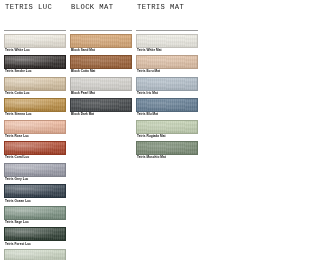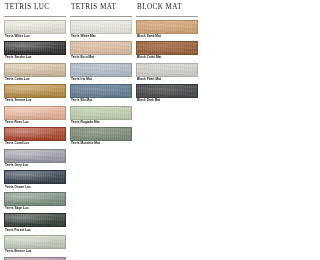--- a/index.html
+++ b/index.html
@@ -26,25 +26,25 @@
     background: #ffffff;
   }
   .column {
     width: 66px;
     box-sizing: border-box;
     padding: 0 2px;
     display: flex;
     flex-direction: column;
   }
   .col-header {
-    font-family: Liberation Serif, serif;
+    font-family: Liberation Mono, monospace;
     font-size: 7.2px;
     letter-spacing: 0.4px;
     color: #1b1b1b;
-    padding: 1px 0 5px 1px;
+    padding: 1px 0 19px 1px;
     border-bottom: 0.6px solid #9a9a9a;
     margin-bottom: 2.5px;
     white-space: nowrap;
     overflow: hidden;
   }
   .swatch-block {
     margin-bottom: 2.5px;
   }
   .swatch {
     width: 100%;
@@ -170,88 +170,88 @@
         <div class="swatch-label">Tetris Breeze Luc</div>
       </div>
       <div class="swatch-block">
         <div class="swatch" style="background: rgb(179, 148, 166);">
           <span class="grain"></span>
           <span class="sheen"></span>
         </div>
       </div>
     </div>
     <div class="column">
-      <div class="col-header">TETRIS MAT</div>
-      <div class="swatch-block">
-        <div class="swatch matte" style="background: rgb(238, 236, 228);">
-          <span class="grain"></span>
-          <span class="sheen"></span>
-        </div>
-        <div class="swatch-label">Tetris White Mat</div>
-      </div>
-      <div class="swatch-block">
-        <div class="swatch matte" style="background: rgb(226, 194, 168);">
-          <span class="grain"></span>
-          <span class="sheen"></span>
-        </div>
-        <div class="swatch-label">Tetris Ecru Mat</div>
-      </div>
-      <div class="swatch-block">
-        <div class="swatch matte" style="background: rgb(180, 192, 203);">
-          <span class="grain"></span>
-          <span class="sheen"></span>
-        </div>
-        <div class="swatch-label">Tetris Iris Mat</div>
-      </div>
-      <div class="swatch-block">
-        <div class="swatch matte" style="background: rgb(102, 127, 150);">
-          <span class="grain"></span>
-          <span class="sheen"></span>
-        </div>
-        <div class="swatch-label">Tetris Blu Mat</div>
-      </div>
-      <div class="swatch-block">
-        <div class="swatch matte" style="background: rgb(196, 210, 180);">
-          <span class="grain"></span>
-          <span class="sheen"></span>
-        </div>
-        <div class="swatch-label">Tetris Rugiada Mat</div>
-      </div>
-      <div class="swatch-block">
-        <div class="swatch matte" style="background: rgb(126, 144, 121);">
-          <span class="grain"></span>
-          <span class="sheen"></span>
-        </div>
-        <div class="swatch-label">Tetris Muschio Mat</div>
+      <div class="col-header">BLOCK MAT</div>
+      <div class="swatch-block">
+        <div class="swatch matte" style="background: rgb(217, 168, 118);">
+          <span class="grain"></span>
+          <span class="sheen"></span>
+        </div>
+        <div class="swatch-label">Block Sand Mat</div>
+      </div>
+      <div class="swatch-block">
+        <div class="swatch matte" style="background: rgb(158, 98, 56);">
+          <span class="grain"></span>
+          <span class="sheen"></span>
+        </div>
+        <div class="swatch-label">Block Cotto Mat</div>
+      </div>
+      <div class="swatch-block">
+        <div class="swatch matte" style="background: rgb(215, 213, 208);">
+          <span class="grain"></span>
+          <span class="sheen"></span>
+        </div>
+        <div class="swatch-label">Block Pearl Mat</div>
+      </div>
+      <div class="swatch-block">
+        <div class="swatch matte" style="background: rgb(69, 73, 76);">
+          <span class="grain"></span>
+          <span class="sheen"></span>
+        </div>
+        <div class="swatch-label">Block Dark Mat</div>
       </div>
     </div>
     <div class="column">
-      <div class="col-header">BLOCK MAT</div>
-      <div class="swatch-block">
-        <div class="swatch matte" style="background: rgb(217, 168, 118);">
-          <span class="grain"></span>
-          <span class="sheen"></span>
-        </div>
-        <div class="swatch-label">Block Sand Mat</div>
-      </div>
-      <div class="swatch-block">
-        <div class="swatch matte" style="background: rgb(158, 98, 56);">
-          <span class="grain"></span>
-          <span class="sheen"></span>
-        </div>
-        <div class="swatch-label">Block Cotto Mat</div>
-      </div>
-      <div class="swatch-block">
-        <div class="swatch matte" style="background: rgb(215, 213, 208);">
-          <span class="grain"></span>
-          <span class="sheen"></span>
-        </div>
-        <div class="swatch-label">Block Pearl Mat</div>
-      </div>
-      <div class="swatch-block">
-        <div class="swatch matte" style="background: rgb(69, 73, 76);">
-          <span class="grain"></span>
-          <span class="sheen"></span>
-        </div>
-        <div class="swatch-label">Block Dark Mat</div>
+      <div class="col-header">TETRIS MAT</div>
+      <div class="swatch-block">
+        <div class="swatch matte" style="background: rgb(238, 236, 228);">
+          <span class="grain"></span>
+          <span class="sheen"></span>
+        </div>
+        <div class="swatch-label">Tetris White Mat</div>
+      </div>
+      <div class="swatch-block">
+        <div class="swatch matte" style="background: rgb(226, 194, 168);">
+          <span class="grain"></span>
+          <span class="sheen"></span>
+        </div>
+        <div class="swatch-label">Tetris Ecru Mat</div>
+      </div>
+      <div class="swatch-block">
+        <div class="swatch matte" style="background: rgb(180, 192, 203);">
+          <span class="grain"></span>
+          <span class="sheen"></span>
+        </div>
+        <div class="swatch-label">Tetris Iris Mat</div>
+      </div>
+      <div class="swatch-block">
+        <div class="swatch matte" style="background: rgb(102, 127, 150);">
+          <span class="grain"></span>
+          <span class="sheen"></span>
+        </div>
+        <div class="swatch-label">Tetris Blu Mat</div>
+      </div>
+      <div class="swatch-block">
+        <div class="swatch matte" style="background: rgb(196, 210, 180);">
+          <span class="grain"></span>
+          <span class="sheen"></span>
+        </div>
+        <div class="swatch-label">Tetris Rugiada Mat</div>
+      </div>
+      <div class="swatch-block">
+        <div class="swatch matte" style="background: rgb(126, 144, 121);">
+          <span class="grain"></span>
+          <span class="sheen"></span>
+        </div>
+        <div class="swatch-label">Tetris Muschio Mat</div>
       </div>
     </div>
   </div>
 
 </body></html>

